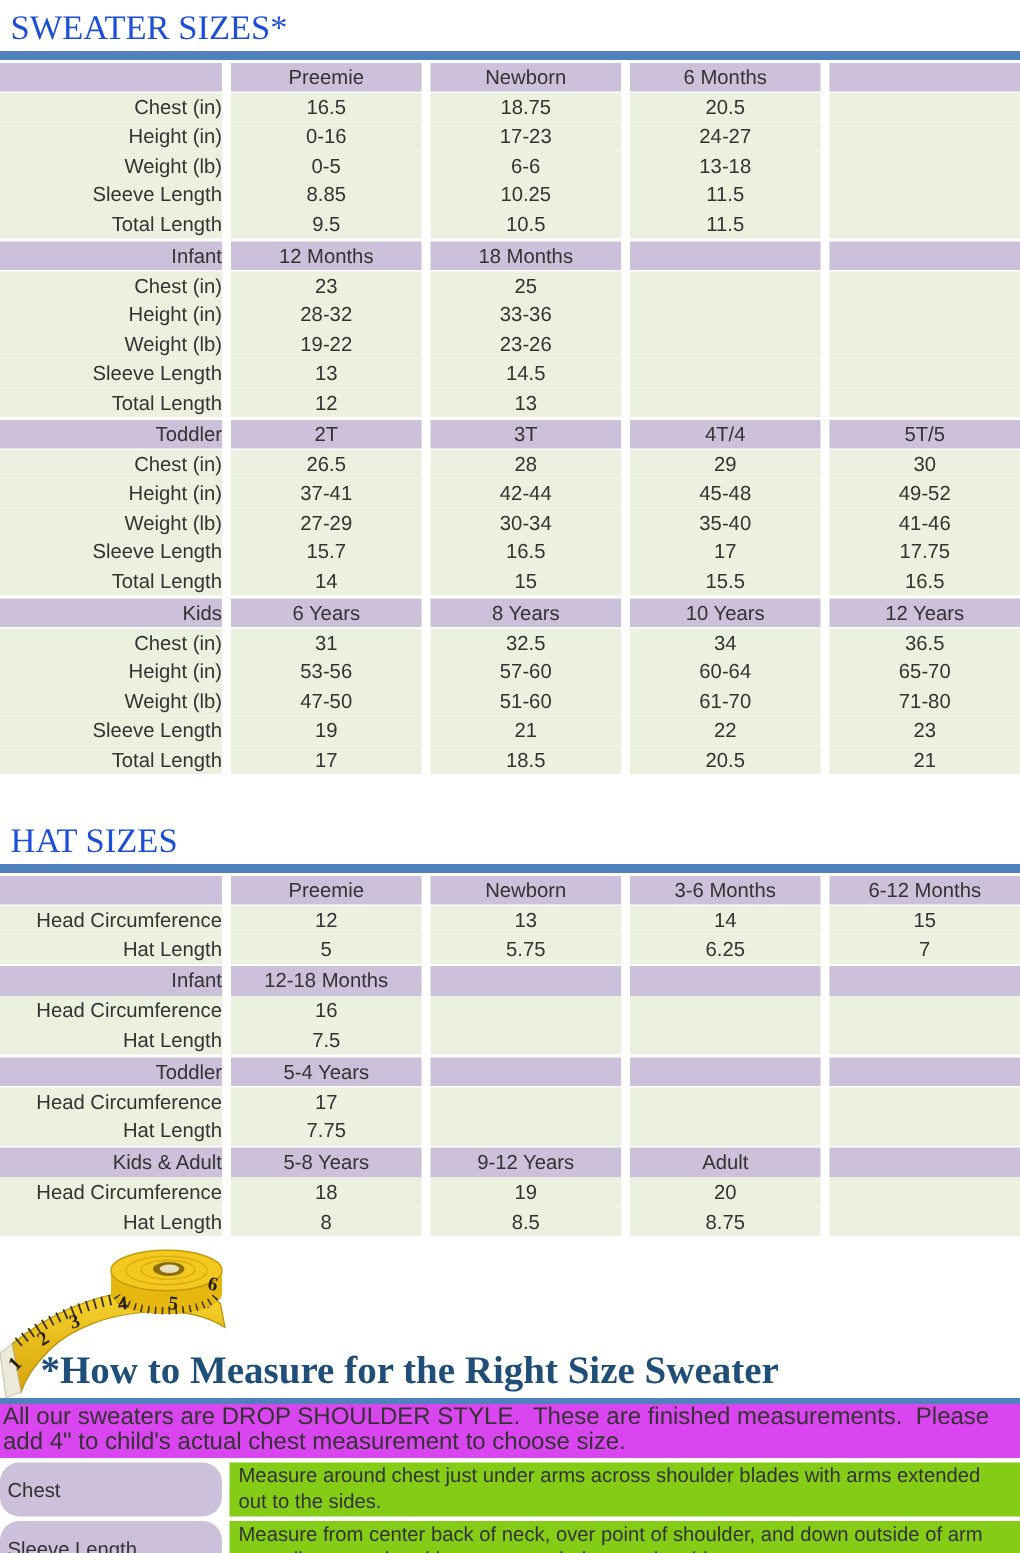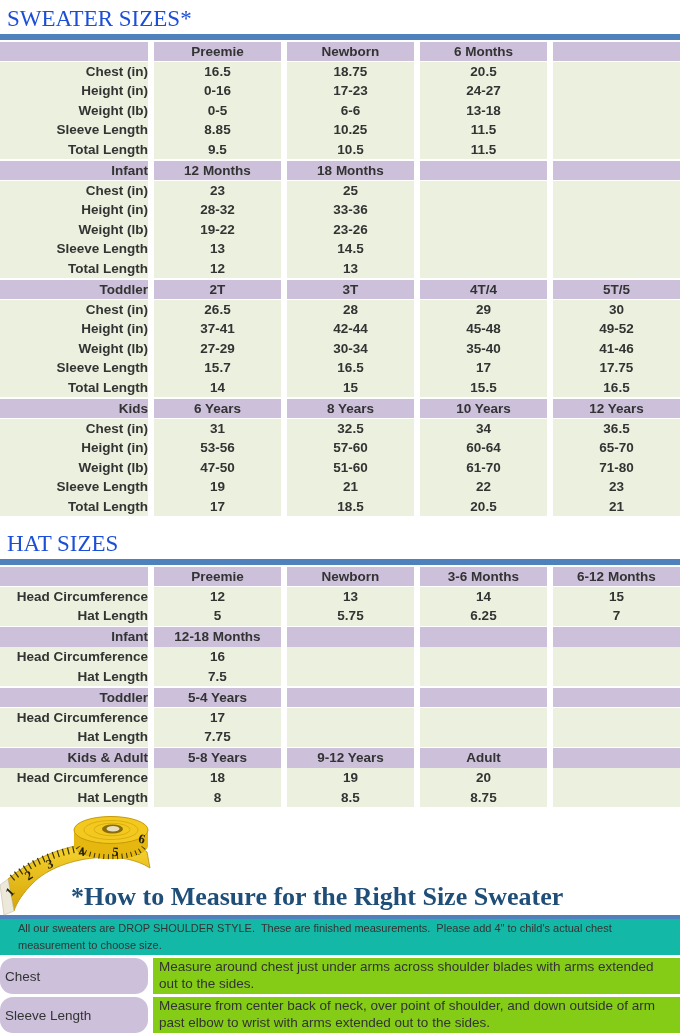--- a/index.html
+++ b/index.html
@@ -3,44 +3,44 @@
 <meta charset="utf-8">
 <style>
   html,body{margin:0;padding:0;background:#ffffff;}
   body{width:680px;font-family:"Liberation Sans",sans-serif;color:#333333;}
 
   .doc-title{
     font-family:"Liberation Serif",serif;font-weight:normal;
     color:#1d4ed8;font-size:23px;line-height:26px;
     padding:6px 0 0 7px;
   }
-  .hat-title{padding-top:15px;}
+  .hat-title{padding-top:32px;}
   .rule{height:6px;background:#4F81BD;margin-top:2px;}
 
   
   .sizes-table{width:680px;}
-  .trow{display:flex;gap:6px;height:19.5px;line-height:19.5px;font-size:13.5px;font-weight:bold;}
+  .trow{display:flex;gap:6px;height:19.5px;line-height:19.5px;font-size:13.5px;}
   .trow .cell{flex:1 1 0;text-align:center;overflow:hidden;white-space:nowrap;}
   .trow .cell.label{flex:0 0 148px;text-align:right;padding-left:5px;box-sizing:border-box;}
   .trow.header{margin:1.5px 0 0.5px;}
   .trow.header .cell{background:#CCC0DA;}
   .trow.body .cell{background:#EBF1DE;}
 
   
   .measure{position:relative;}
   .tape-svg{position:absolute;left:0;top:4px;width:235px;height:115px;}
   .measure-heading{
     padding:76px 0 0 27px;
     font-family:"Liberation Serif",serif;font-weight:bold;
-    font-size:26px;line-height:28px;color:#1F4E79;margin-left:44px;
+    font-size:26px;line-height:28px;color:#1F4E79;
   }
   .rule2{height:4px;background:#4F81BD;margin-top:4px;}
   .intro{
-    background:#14b8a6;padding:1px 18px 2px;box-sizing:border-box;
-    font-size:11px;line-height:16.5px;white-space:pre-wrap;
+    background:#d946ef;padding:1px 2px 2px;box-sizing:border-box;
+    font-size:16px;line-height:16.5px;white-space:pre-wrap;
   }
   .mrow{display:flex;gap:5px;margin-top:3px;}
   .mrow .mlabel{
     flex:0 0 148px;background:#CCC0DA;display:flex;align-items:center;
     padding-left:5px;box-sizing:border-box;font-size:13.5px;border-radius:13px;
   }
   .mrow .mtext{
     flex:1;background:#84cc16;padding:1px 6px 2px;box-sizing:border-box;
     font-size:13.5px;line-height:16.5px;
   }

